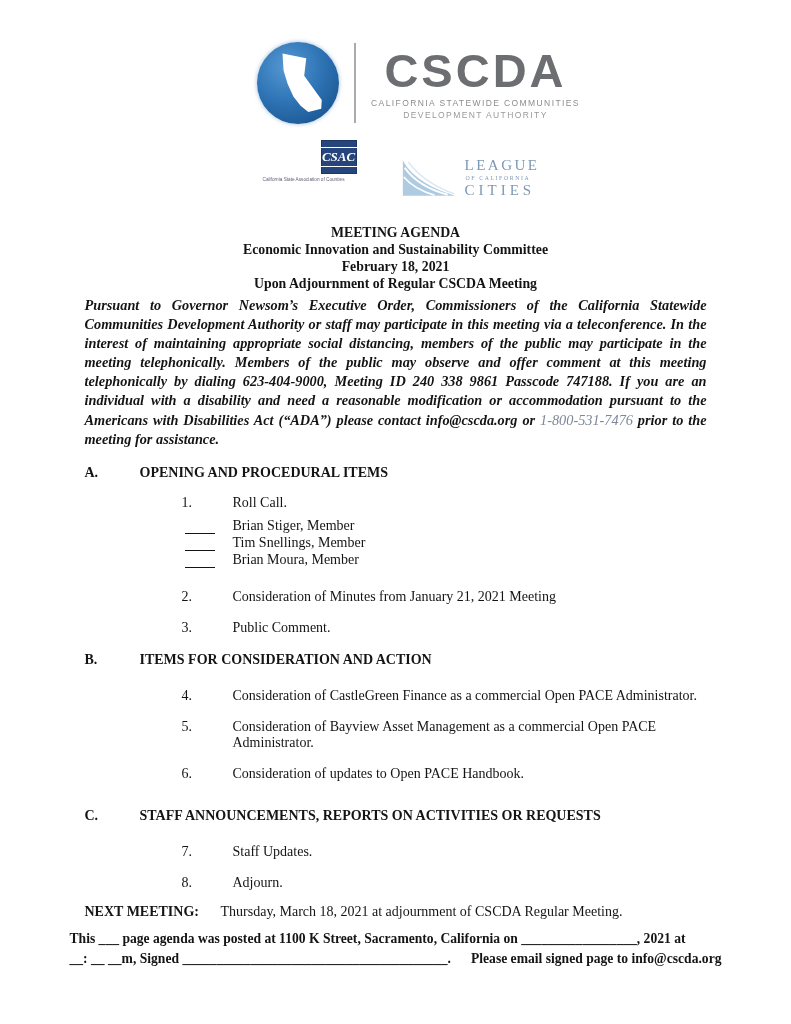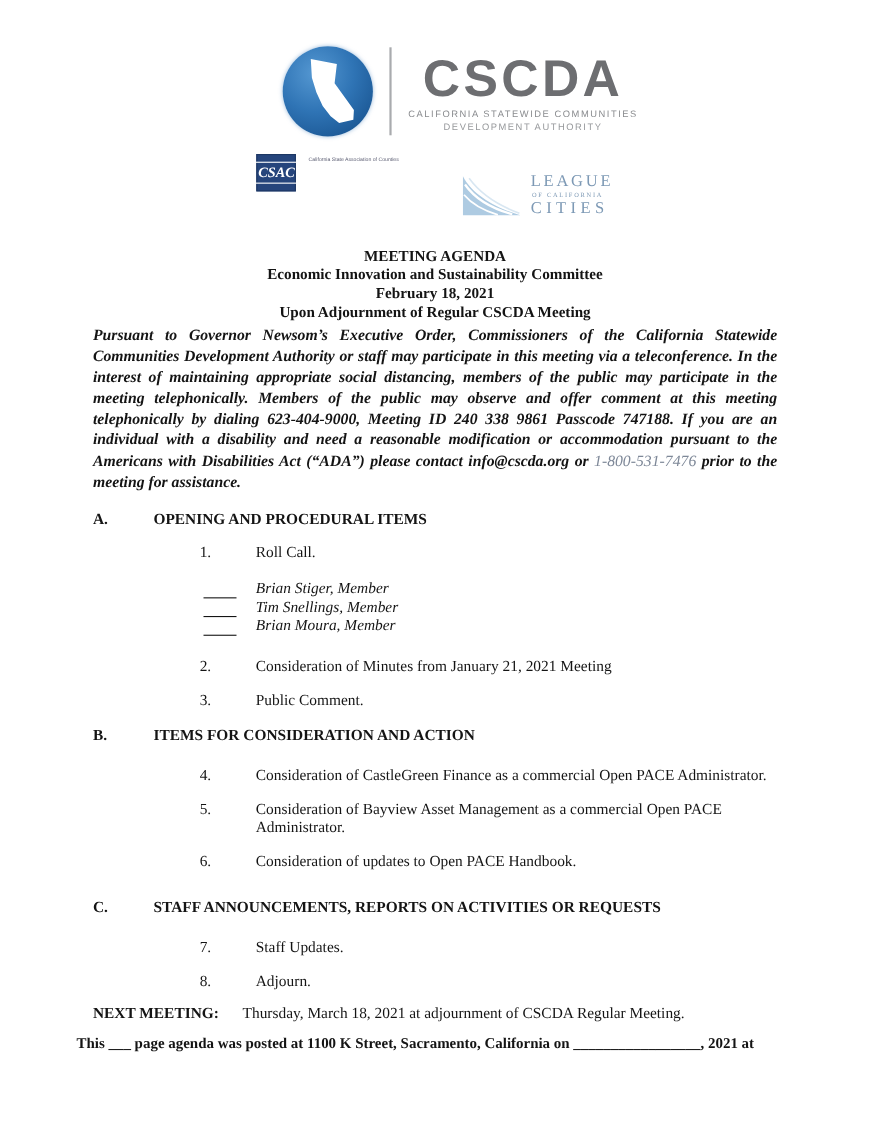--- a/index.html
+++ b/index.html
@@ -23,21 +23,21 @@
   .logo-acronym {
     font-family:"Liberation Sans", sans-serif; font-weight:bold;
     font-size:47px; line-height:1; color:#6d6e71; letter-spacing:3px;
   }
   .logo-tagline {
     font-family:"Liberation Sans", sans-serif; font-size:8.5px;
     letter-spacing:1.4px; color:#8a8c8f; margin-top:4px; white-space:nowrap;
   }
   .logo-tagline.second { margin-top:2px; color:#97999c; }
   .partner-row { display:flex; justify-content:center; align-items:flex-start; gap:44px; margin-top:14px; height:56px; }
-  .csac-block { display:flex; flex-direction:row; align-items:flex-start; margin-top:2px; }
+  .csac-block { display:flex; flex-direction:column; align-items:flex-end; margin-top:2px; }
   .csac-square {
     width:36px; height:34px; background:#26457c; display:flex; align-items:center; justify-content:center;
     border:1px solid #1d3763;
   }
   .csac-inner {
     border:1px solid #ffffff; padding:1px 3px; color:#ffffff;
     font-style:italic; font-weight:bold; font-size:13px; font-family:"Liberation Serif", serif;
   }
   .csac-caption { font-family:"Liberation Sans", sans-serif; font-size:6px; transform:scale(.78); transform-origin:top center; color:#5d5f74; margin-top:3px; white-space:nowrap; }
   .league-block { display:flex; align-items:center; gap:8px;margin-top:20px; }
@@ -54,21 +54,21 @@
     font-size:14.3px; line-height:19.1px; text-align:justify;
   }
   .phone-link { color:#7e8898; font-weight:normal; text-decoration:none; }
   
   .agenda { width:622px; margin:0 auto; font-size:14px; }
   .sec-row { display:flex; font-weight:bold; margin-top:16px; }
   .sec-letter { width:55px; flex:0 0 auto; }
   .item-row { display:flex; margin-top:15px; }
   .item-num { margin-left:97px; width:51px; flex:0 0 auto; }
   .item-text { flex:1; }
-  .rollcall { margin-top:16px;font-style:italic; }
+  .rollcall { margin-top:6px; }
   .rc-row { display:flex; align-items:flex-end; margin-left:100px; height:17px; }
   .rc-blank { width:30px; border-bottom:1.7px solid #141414; height:13px; margin-right:18px; flex:0 0 auto; }
   .sp-a { margin-top:14px; }
   .sp-b1 { margin-top:21px; }
   .sp-c { margin-top:26px; }
   .sp-c1 { margin-top:20px; }
   
   .next-row { width:622px; margin:13px auto 0; display:flex; font-size:14px;font-family:Liberation Serif, serif; }
   .next-label { font-weight:bold; width:136px; flex:0 0 auto; }
   .posting { width:652px; margin:9px auto 18px; font-weight:bold; font-size:13.6px; line-height:20px; }
@@ -193,15 +193,19 @@
     </div>
   </div>
 
   <div class="next-row">
     <span class="next-label">NEXT MEETING:</span>
     <span>Thursday, March 18, 2021 at adjournment of CSCDA Regular Meeting.</span>
   </div>
 
   <div class="posting">
     <div>This ___ page agenda was posted at 1100 K Street, Sacramento, California on _________________, 2021 at</div>
+    <div class="posting-line2">
+      <span>__: __ __m, Signed _______________________________________.</span>
+      <span>Please email signed page to info@cscda.org</span>
+    </div>
   </div>
 
 </div>
 
 </body></html>

